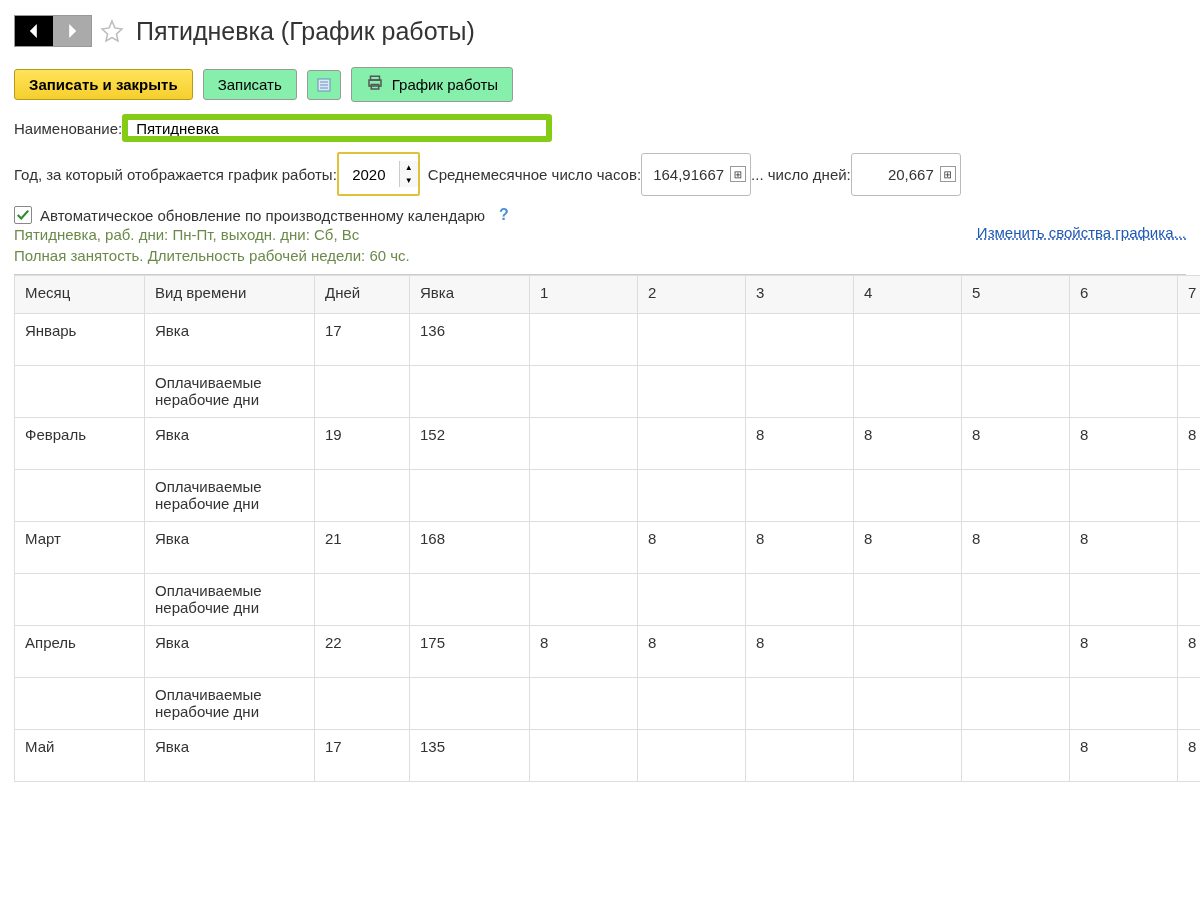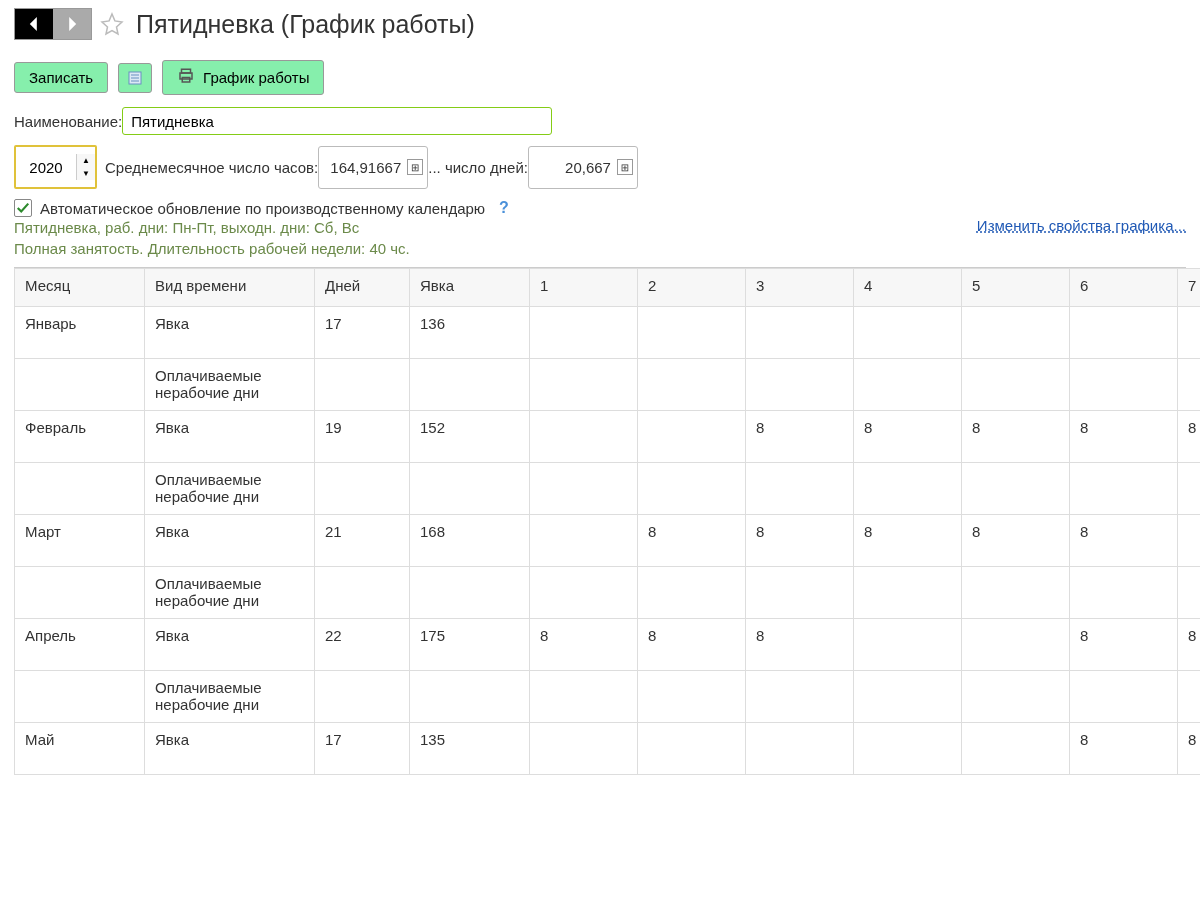--- a/index.html
+++ b/index.html
@@ -4,21 +4,21 @@
 <style>
 * { box-sizing: border-box; margin: 0; padding: 0; }
 body {
   font-family: Arial, sans-serif;
   font-size: 15px;
   color: #333;
   background: #fff;
   padding: 8px 14px;
   width: 1200px;
 }
-.header-row { display: flex; align-items: center; gap: 8px; margin-bottom: 20px; }
+.header-row { display: flex; align-items: center; gap: 8px; margin-bottom: 20px; margin-top: 7px; }
 .nav-arrows { display: flex; border: 1px solid #999; }
 .nav-arrow {
   width: 38px; height: 30px; display: flex; align-items: center; justify-content: center;
   background: #fff; cursor: pointer; border: none;
 }
 .nav-arrow.back { background: #000; }
 .nav-arrow.back svg { fill: #fff; }
 .nav-arrow.fwd { background: #aaa; }
 .nav-arrow.fwd svg { fill: #fff; }
 .star-icon { width: 24px; height: 24px; fill: none; stroke: #bbb; stroke-width: 1.5; cursor: pointer; }
@@ -26,21 +26,21 @@
 .toolbar { display: flex; gap: 10px; margin-bottom: 12px; align-items: center; }
 .btn {
   padding: 6px 14px; border: 1px solid #999; border-radius: 3px; background: #86efac;
   font-size: 15px; cursor: pointer; display: inline-flex; align-items: center; gap: 8px;
 }
 .btn.primary { background: linear-gradient(#ffe35a,#f6cf2d); border-color: #b59a1a; font-weight: 700; }
 .btn.iconbtn { padding: 6px 8px; }
 .field-row { display: flex; align-items: center; margin-bottom: 10px; flex-wrap: wrap; }
 .field-label { font-size: 15px; color: #333; }
 .text-input {
-  border: 1px solid #84cc16; border-radius: 3px; padding: 4px 8px; font-size: 15px; height: 28px;
+  border: 6px solid #84cc16; border-radius: 3px; padding: 4px 8px; font-size: 15px; height: 28px;
 }
 .name-input { width: 430px; }
 .year-box {
   display: inline-flex; align-items: center; border: 2px solid #e0c23a; border-radius: 2px; height: 44px;
 }
 .year-input { border: none; width: 60px; text-align: center; font-size: 15px; padding: 4px 2px; outline: none; }
 .spin { display: flex; flex-direction: column; border-left: 1px solid #ccc; }
 .spin button { width: 18px; height: 13px; border: none; background: #f7f7f7; cursor: pointer; font-size: 8px; line-height: 1; padding:0; }
 .readonly-box {
   display: inline-flex; align-items: center; border: 1px solid #bbb; border-radius: 3px; height: 43px;
@@ -95,20 +95,21 @@
         </svg>
     </button>
   </div>
   <svg class="star-icon" viewBox="0 0 24 24">
     <path d="M12 2l2.9 6.9L22 10l-5.5 4.9L18 22l-6-3.5L6 22l1.5-7.1L2 10l7.1-1.1z"></path>
   </svg>
   <h1 class="page-title">Пятидневка (График работы)</h1>
 </div>
 
 <div class="toolbar">
+  <button class="btn primary">Записать и закрыть</button>
   <button class="btn">Записать</button>
   <button class="btn iconbtn">
     <span class="list-icon">
       <svg width="16" height="16" viewBox="0 0 16 16">
           <rect x="2" y="2" width="12" height="12" fill="#dce8f5" stroke="#6890c0"></rect>
           <line x1="4" y1="5" x2="12" y2="5" stroke="#6890c0"></line>
           <line x1="4" y1="8" x2="12" y2="8" stroke="#6890c0"></line>
           <line x1="4" y1="11" x2="12" y2="11" stroke="#6890c0"></line>
         </svg>
     </span>
@@ -124,20 +125,21 @@
     <span>График работы</span>
   </button>
 </div>
 
 <div class="field-row">
   <span class="field-label">Наименование:</span>
   <input class="text-input name-input" value="Пятидневка" style="">
 </div>
 
 <div class="field-row">
+  <span class="field-label">Год, за который отображается график работы:</span>
   <span class="year-box">
     <input class="year-input" value="2020" style="">
     <span class="spin">
       <button>▲</button>
       <button>▼</button>
     </span>
   </span>
   <span class="field-label" style="margin-left:8px">Среднемесячное число часов:</span>
   <span class="readonly-box">
     <span class="val">164,91667</span>
@@ -156,21 +158,21 @@
         <path d="M2 8 L6 12 L14 3" stroke="#2d8a2d" stroke-width="2.5" fill="none"></path>
       </svg>
   </span>
   <span class="field-label">Автоматическое обновление по производственному календарю</span>
   <span class="help-icon">?</span>
 </div>
 
 <div class="mid-row">
   <div class="info-text">
     <div>Пятидневка, раб. дни: Пн-Пт, выходн. дни: Сб, Вс</div>
-    <div>Полная занятость. Длительность рабочей недели: 40 чс.</div>
+    <div>Полная занятость. Длительность рабочей недели: 60 чс.</div>
   </div>
   <div class="actions-right">
     <a class="link">Изменить свойства графика...</a>
   </div>
 </div>
 
 <div class="grid-wrap">
 <table class="grid">
   <colgroup>
     <col class="c-month">

